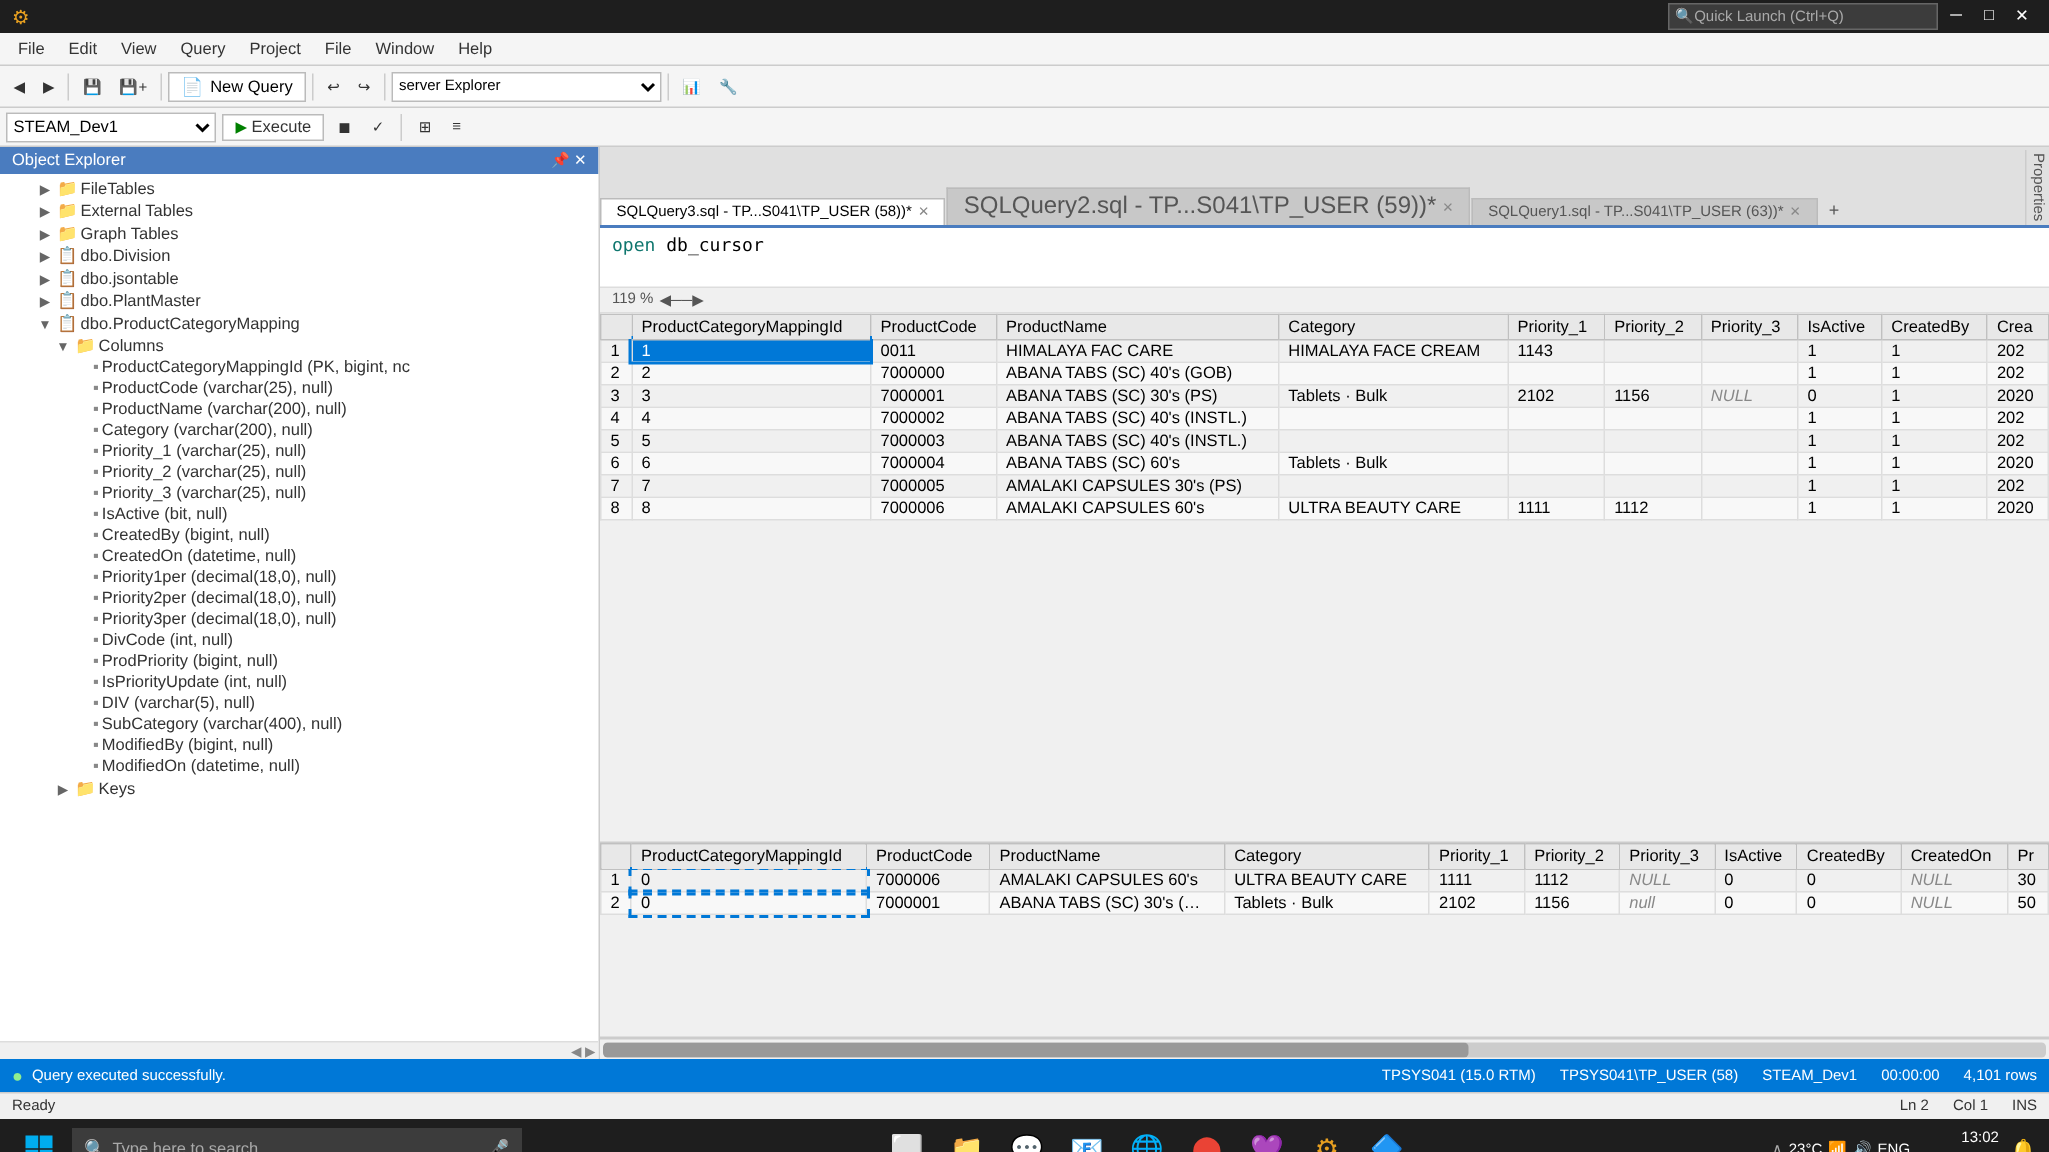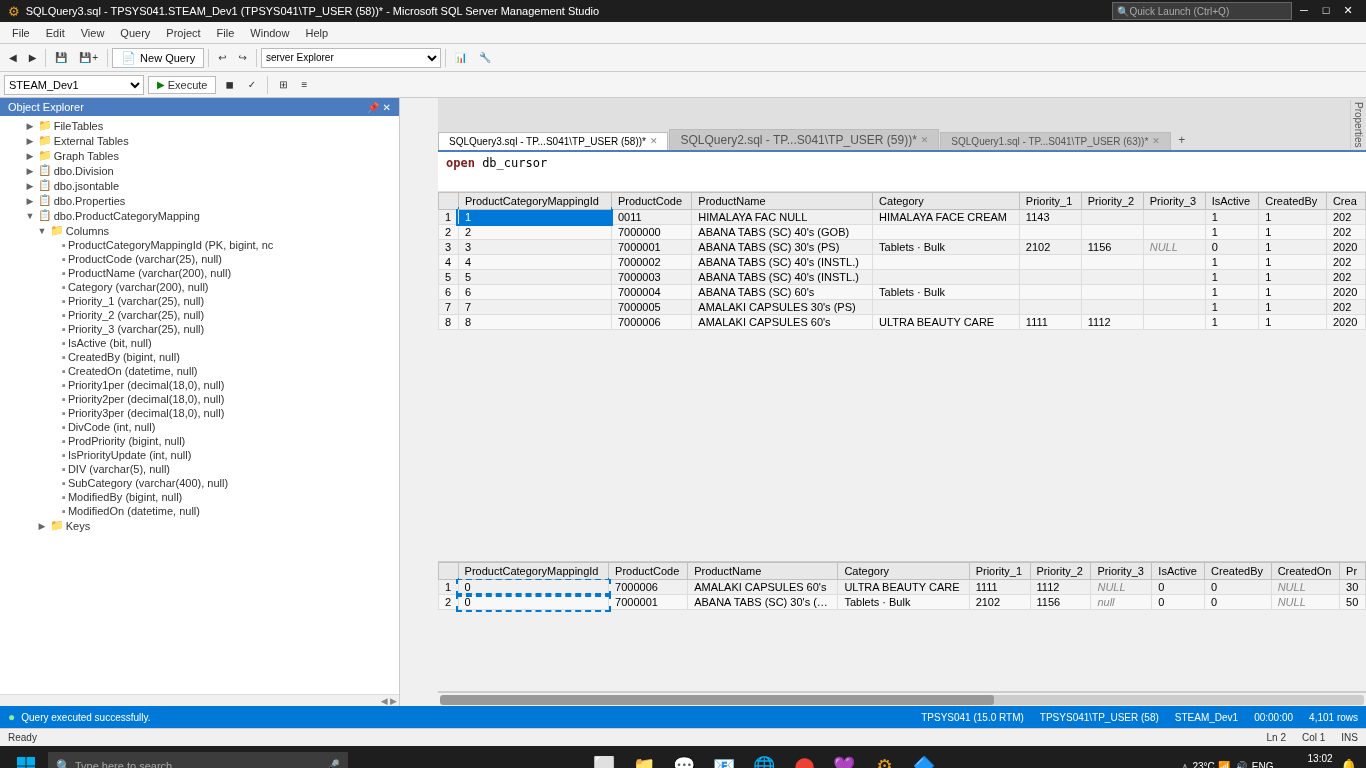--- a/index.html
+++ b/index.html
@@ -97,21 +97,20 @@
     ::-webkit-scrollbar-thumb { background: #bbb; border: 1px solid #aaa; }
 
     .oe-connect { background: #fff; border: 1px solid #bbb; padding: 1px 6px; font-size: 10px; cursor: pointer; }
   </style>
 </head>
 <body>
 
 <div class="title-bar">
   <div class="title-bar-left">
     <span style="color:#e8a020;font-size:13px;">⚙</span>
-    <span>SQLQuery3.sql - TPSYS041.STEAM_Dev1 (TPSYS041\TP_USER (58))* - Microsoft SQL Server Management Studio</span>
   </div>
   <div class="title-bar-right">
     <div class="quick-launch">
       <span>🔍</span>
       <span style="font-size:10px;color:#aaa;">Quick Launch (Ctrl+Q)</span>
     </div>
     <button class="title-btn">─</button>
     <button class="title-btn">□</button>
     <button class="title-btn close">✕</button>
   </div>
@@ -159,21 +158,21 @@
     <span class="play">▶</span>
     <span>Execute</span>
   </button>
   <button class="tb-btn">◼</button>
   <button class="tb-btn">✓</button>
   <div class="tb-sep"></div>
   <button class="tb-btn">⊞</button>
   <button class="tb-btn">≡</button>
 </div>
 
-<div style="display:flex;height:calc(768px - 22px - 22px - 28px - 26px - 22px - 40px);overflow:hidden;gap:38px;">
+<div style="display:flex;height:calc(768px - 22px - 22px - 28px - 26px - 22px - 40px);overflow:hidden;">
 
   <div class="object-explorer">
     <div class="oe-header">
       <span>Object Explorer</span>
       <span style="font-size:10px;cursor:pointer;">📌 ✕</span>
     </div>
     <div class="oe-tree">
 
     <div class="tree-item">
           <span class="tree-indent" style="width: 24px;"></span>
@@ -202,21 +201,21 @@
         <div class="tree-item">
           <span class="tree-indent" style="width: 24px;"></span>
           <span class="tree-arrow">▶</span>
           <span class="tree-icon" style="color: rgb(74, 134, 200);">📋</span>
           <span class="tree-label">dbo.jsontable</span>
         </div>
         <div class="tree-item">
           <span class="tree-indent" style="width: 24px;"></span>
           <span class="tree-arrow">▶</span>
           <span class="tree-icon" style="color: rgb(74, 134, 200);">📋</span>
-          <span class="tree-label">dbo.Properties</span>
+          <span class="tree-label">dbo.PlantMaster</span>
         </div>
         <div class="tree-item">
           <span class="tree-indent" style="width: 24px;"></span>
           <span class="tree-arrow">▼</span>
           <span class="tree-icon" style="color: rgb(74, 134, 200);">📋</span>
           <span class="tree-label">dbo.ProductCategoryMapping</span>
         </div>
         <div class="tree-item">
           <span class="tree-indent" style="width: 36px;"></span>
           <span class="tree-arrow">▼</span>
@@ -356,39 +355,43 @@
   </div>
 
   <div class="editor-area">
 
     <div class="tab-bar">
       <div class="tab active">
         <span style="font-size:10px;">SQLQuery3.sql - TP...S041\TP_USER (58))*</span>
         <span class="tab-close">✕</span>
       </div>
       <div class="tab">
-        <span style="font-size:12px;">SQLQuery2.sql - TP...S041\TP_USER (59))*</span>
+        <span style="font-size:16px;">SQLQuery2.sql - TP...S041\TP_USER (59))*</span>
         <span class="tab-close">✕</span>
       </div>
       <div class="tab">
         <span style="font-size:10px;">SQLQuery1.sql - TP...S041\TP_USER (63))*</span>
         <span class="tab-close">✕</span>
       </div>
       <div class="tab-add">+</div>
 
       <div style="flex:1;"></div>
       <div style="writing-mode:vertical-lr;font-size:10px;color:#555;padding:2px 2px;border-left:1px solid #ccc;cursor:pointer;background:#e0e0e0;">Properties</div>
     </div>
 
     <div class="query-area">
-      <span style="color:#7f1d1d;font-weight:bold;">open</span>
+      <span style="color:#0f766e;">open</span>
       <span> </span>
       <span>db_cursor</span>
     </div>
 
+    <div class="zoom-bar">
+      <span>119 %</span>
+      <span>◀──▶</span>
+    </div>
 
 
     <div class="result-split">
 
       <div class="result-section" style="flex:1;">
         <div style="overflow:auto;height:100%;">
           <table class="data-grid">
             <thead>
               <tr class="grid-header-row">
                 <th></th>
@@ -402,21 +405,21 @@
                 <th>IsActive</th>
                 <th>CreatedBy</th>
                 <th>Crea</th>
               </tr>
             </thead>
             <tbody id="grid1-body">
             <tr>
                   <td>1</td>
                   <td class="selected" style="outline: rgb(0, 120, 215) solid 2px;">1</td>
                   <td>0011</td>
-                  <td>HIMALAYA FAC NULL</td>
+                  <td>HIMALAYA FAC CARE</td>
                   <td>HIMALAYA FACE CREAM</td>
                   <td>1143</td>
                   <td><span style="color:#888;font-style:italic;"></span></td>
                   <td><span style="color:#888;font-style:italic;"></span></td>
                   <td>1</td>
                   <td>1</td>
                   <td>202</td>
                 </tr>
                 <tr>
                   <td>2</td>

